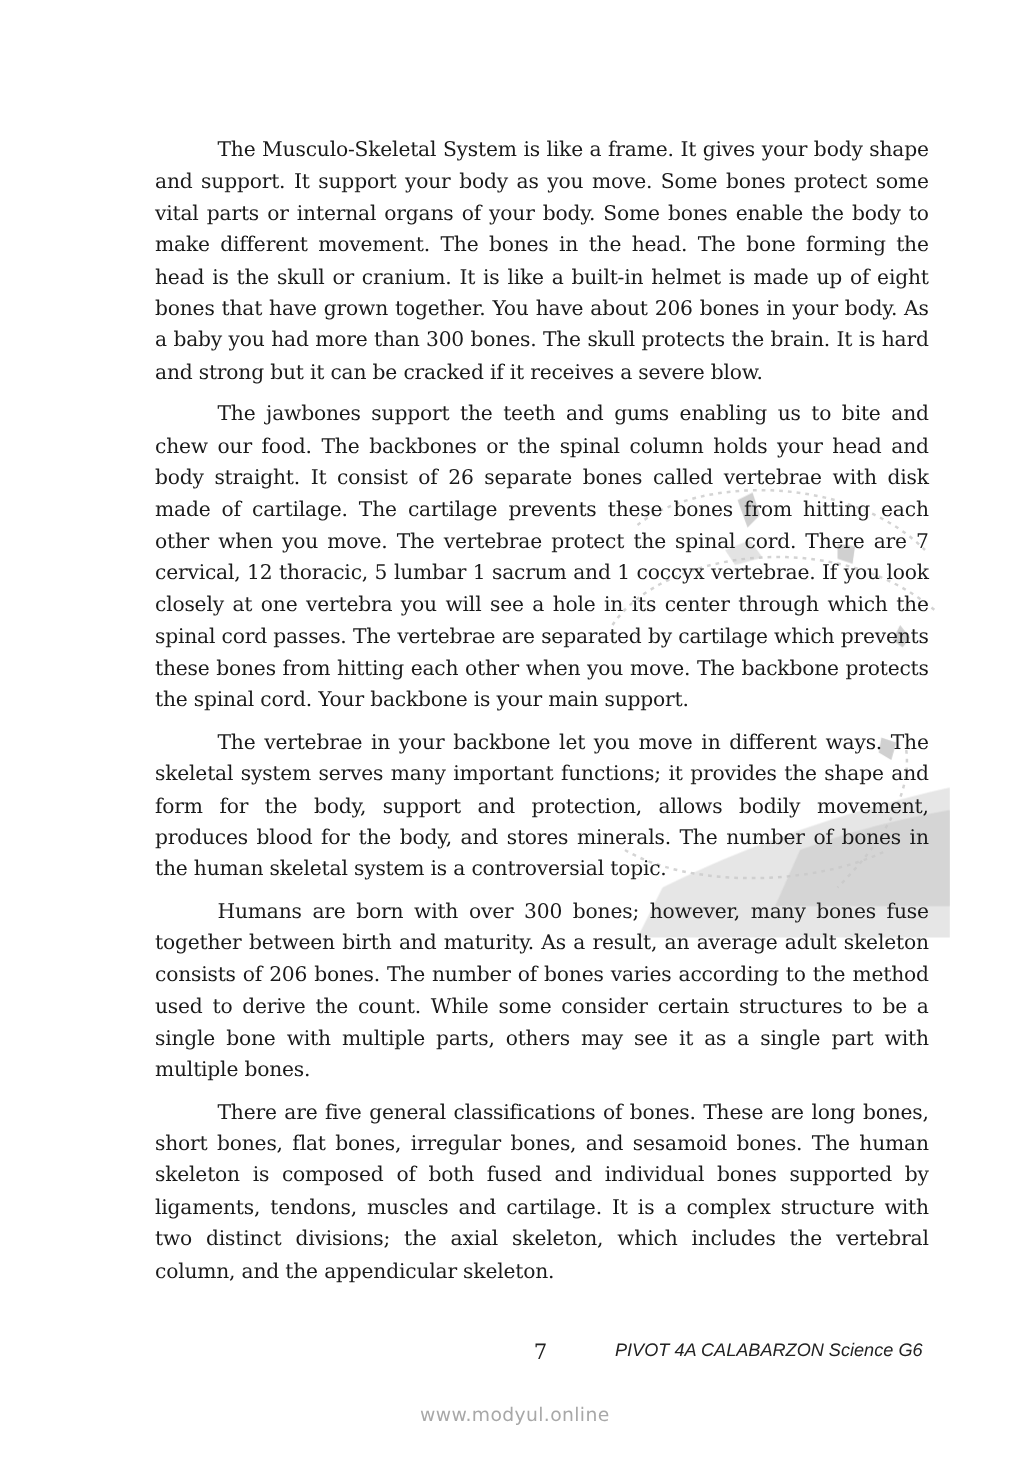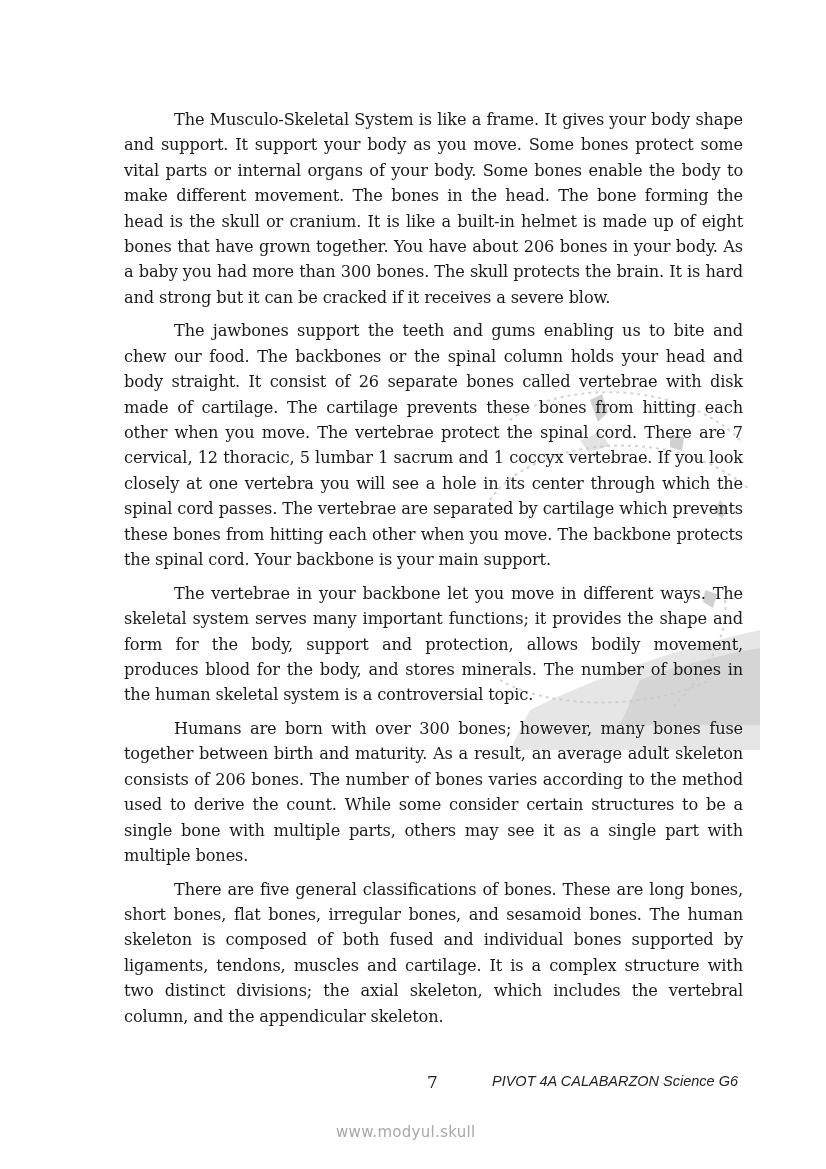--- a/index.html
+++ b/index.html
@@ -112,14 +112,14 @@
     <p>The vertebrae in your backbone let you move in different ways. The skeletal system serves many important functions; it provides the shape and form for the body, support and protection, allows bodily movement, produces blood for the body, and stores minerals. The number of bones in the human skeletal system is a controversial topic.</p>
     <p>Humans are born with over 300 bones; however, many bones fuse together between birth and maturity. As a result, an average adult skeleton consists of 206 bones. The number of bones varies according to the method used to derive the count. While some consider certain structures to be a single bone with multiple parts, others may see it as a single part with multiple bones.</p>
     <p>There are five general classifications of bones. These are long bones, short bones, flat bones, irregular bones, and sesamoid bones. The human skeleton is composed of both fused and individual bones supported by ligaments, tendons, muscles and cartilage. It is a complex structure with two distinct divisions; the axial skeleton, which includes the vertebral column, and the appendicular skeleton.</p>
   </div>
 
   <div class="footer">
     <span class="page-number">7</span>
     <span class="running-footer">PIVOT 4A CALABARZON Science G6</span>
   </div>
 
-  <div class="site-mark">www.modyul.skull</div>
+  <div class="site-mark">www.modyul.online</div>
 </div>
 
 </body></html>

